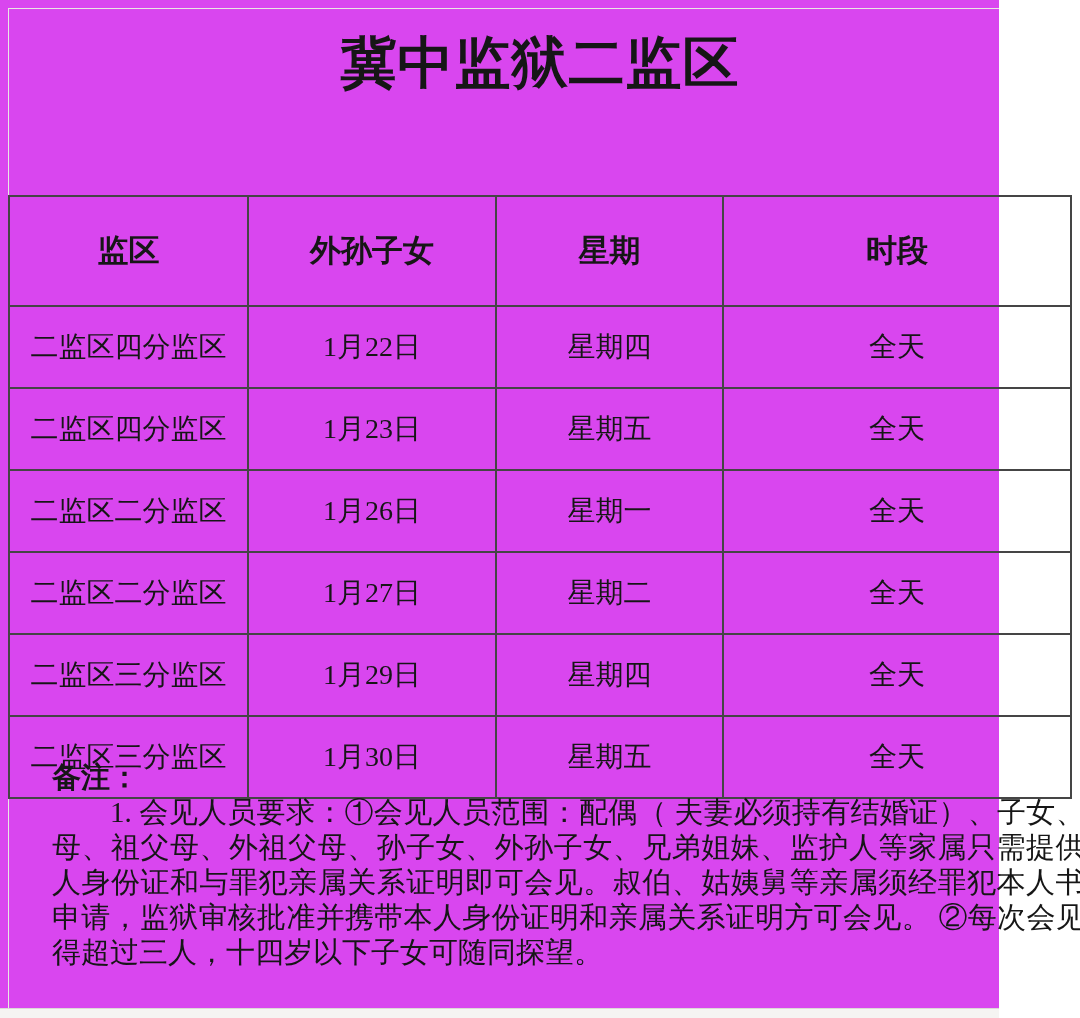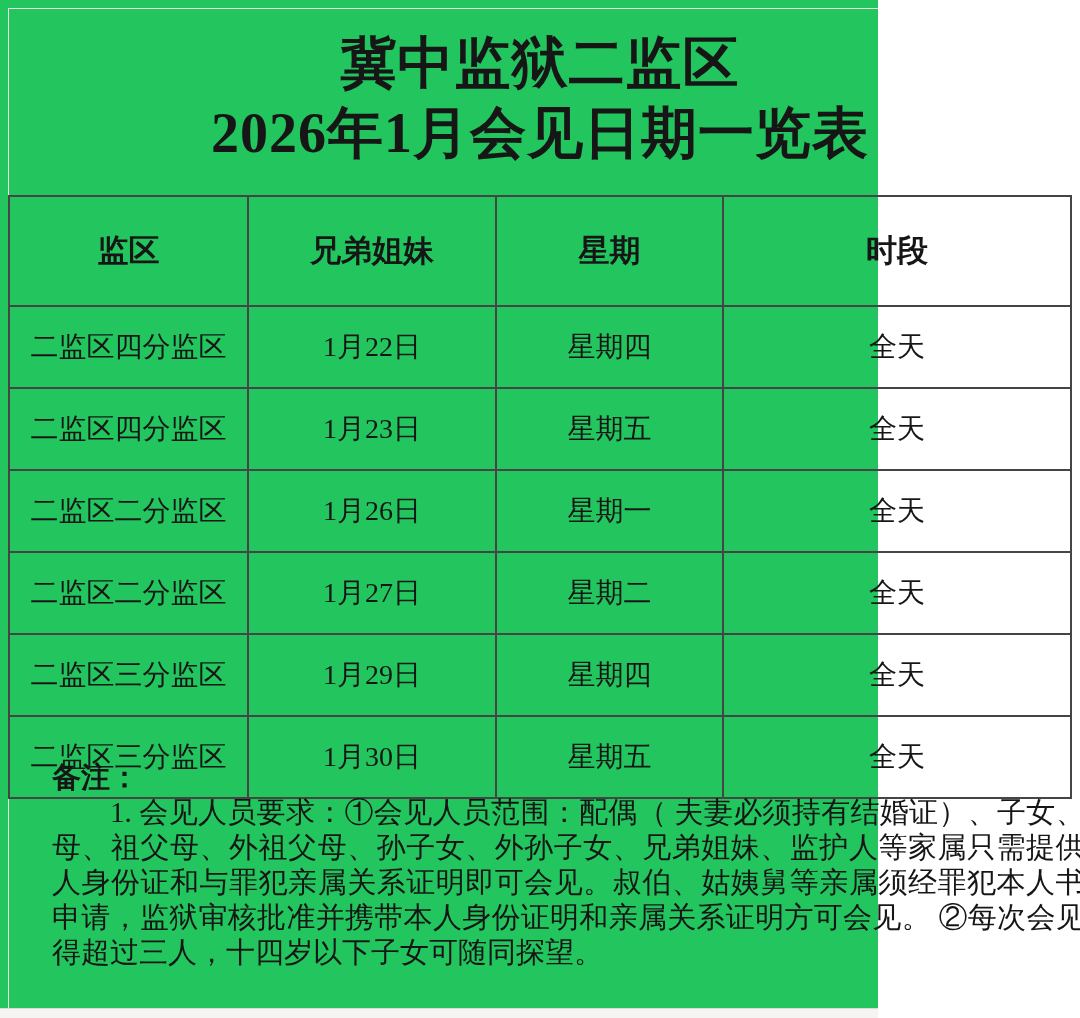--- a/index.html
+++ b/index.html
@@ -7,23 +7,23 @@
     padding: 0;
     width: 1080px;
     height: 1018px;
     background: #ffffff;
     color: #161616;
     font-family: "Liberation Serif", "DejaVu Serif", serif;
     overflow: hidden;
   }
   .page {
     position: relative;
-    width: 878px;
+    width: 999px;
     height: 1018px;
-    background: #22c55e;
+    background: #d946ef;
   }
   
   .scan-edge-top {
     position: absolute; top: 8px; left: 8px; right: 0;
     height: 1px; background: #e9e6e3;
   }
   .scan-edge-left {
     position: absolute; top: 8px; left: 8px; bottom: 10px;
     width: 1px; background: #e9e6e3;
   }
@@ -86,34 +86,33 @@
 </head>
 <body>
 
 <div class="page">
 
   <div class="scan-edge-top"></div>
   <div class="scan-edge-left"></div>
 
   <div class="title-block">
     <div>冀中监狱二监区</div>
-    <div>2026年1月会见日期一览表</div>
   </div>
 
   <table class="schedule">
     <colgroup>
       <col style="width:239px">
       <col style="width:248px">
       <col style="width:227px">
       <col style="width:348px">
     </colgroup>
     <thead>
       <tr>
         <th>监区</th>
-        <th>兄弟姐妹</th>
+        <th>外孙子女</th>
         <th>星期</th>
         <th>时段</th>
       </tr>
     </thead>
     <tbody>
       <tr>
         <td>二监区四分监区</td>
         <td>1月22日</td>
         <td>星期四</td>
         <td>全天</td>

